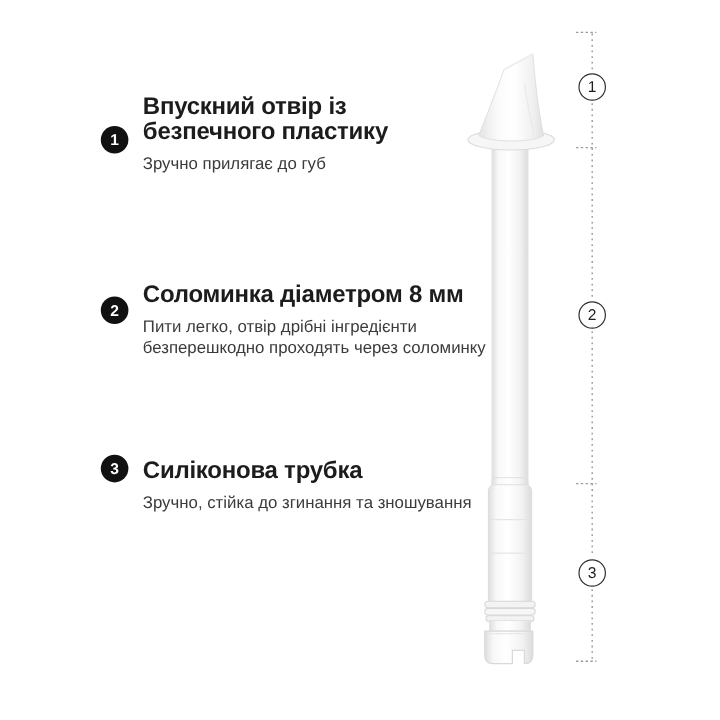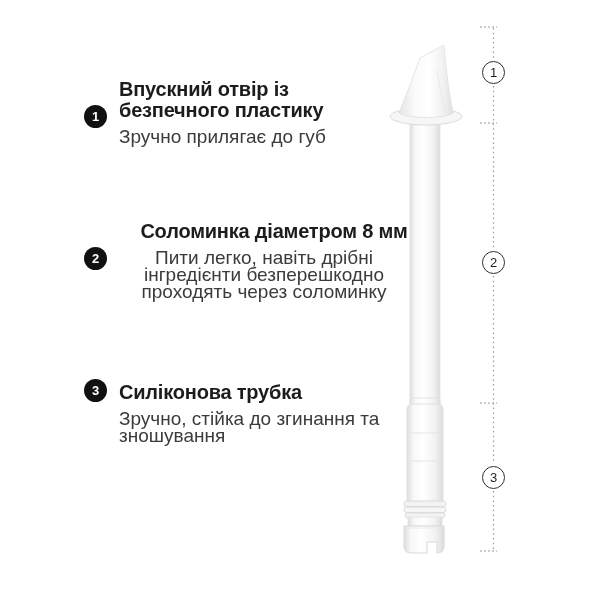--- a/index.html
+++ b/index.html
@@ -32,33 +32,33 @@
   }
   .feature-marker.m1 { top: 105px; }
   .feature-marker.m2 { top: 247px; }
   .feature-marker.m3 { top: 379px; }
 
   .feature-text {
     position: absolute;
     left: 119px;
   }
   .feature-text.t1 { top: 79px;  width: 240px; }
-  .feature-text.t2 { top: 221px; width: 310px; text-align: center; }
+  .feature-text.t2 { top: 236px; width: 310px; }
   .feature-text.t3 { top: 382px; width: 310px; }
 
   .feature-title {
     font-size: 20px;
     line-height: 21px;
     font-weight: 700;
     color: #1c1c1c;
     letter-spacing: -0.2px;
   }
   .feature-desc {
     margin-top: 7px;
-    font-size: 19px;
+    font-size: 14px;
     line-height: 17px;
     font-weight: 400;
     color: #3b3b3b;
     max-width: 290px;
   }
 
   
   .measure-badge {
     position: absolute;
     left: 482px;
@@ -156,21 +156,21 @@
   <div class="feature-marker m2">2</div>
   <div class="feature-marker m3">3</div>
 
   <div class="feature-text t1">
     <div class="feature-title">Впускний отвір із безпечного пластику</div>
     <div class="feature-desc">Зручно прилягає до губ</div>
   </div>
 
   <div class="feature-text t2">
     <div class="feature-title">Соломинка діаметром 8 мм</div>
-    <div class="feature-desc">Пити легко, навіть дрібні інгредієнти безперешкодно проходять через соломинку</div>
+    <div class="feature-desc">Пити легко, отвір дрібні інгредієнти безперешкодно проходять через соломинку</div>
   </div>
 
   <div class="feature-text t3">
     <div class="feature-title">Силіконова трубка</div>
     <div class="feature-desc">Зручно, стійка до згинання та зношування</div>
   </div>
 
   <div class="measure-badge b1">1</div>
   <div class="measure-badge b2">2</div>
   <div class="measure-badge b3">3</div>

